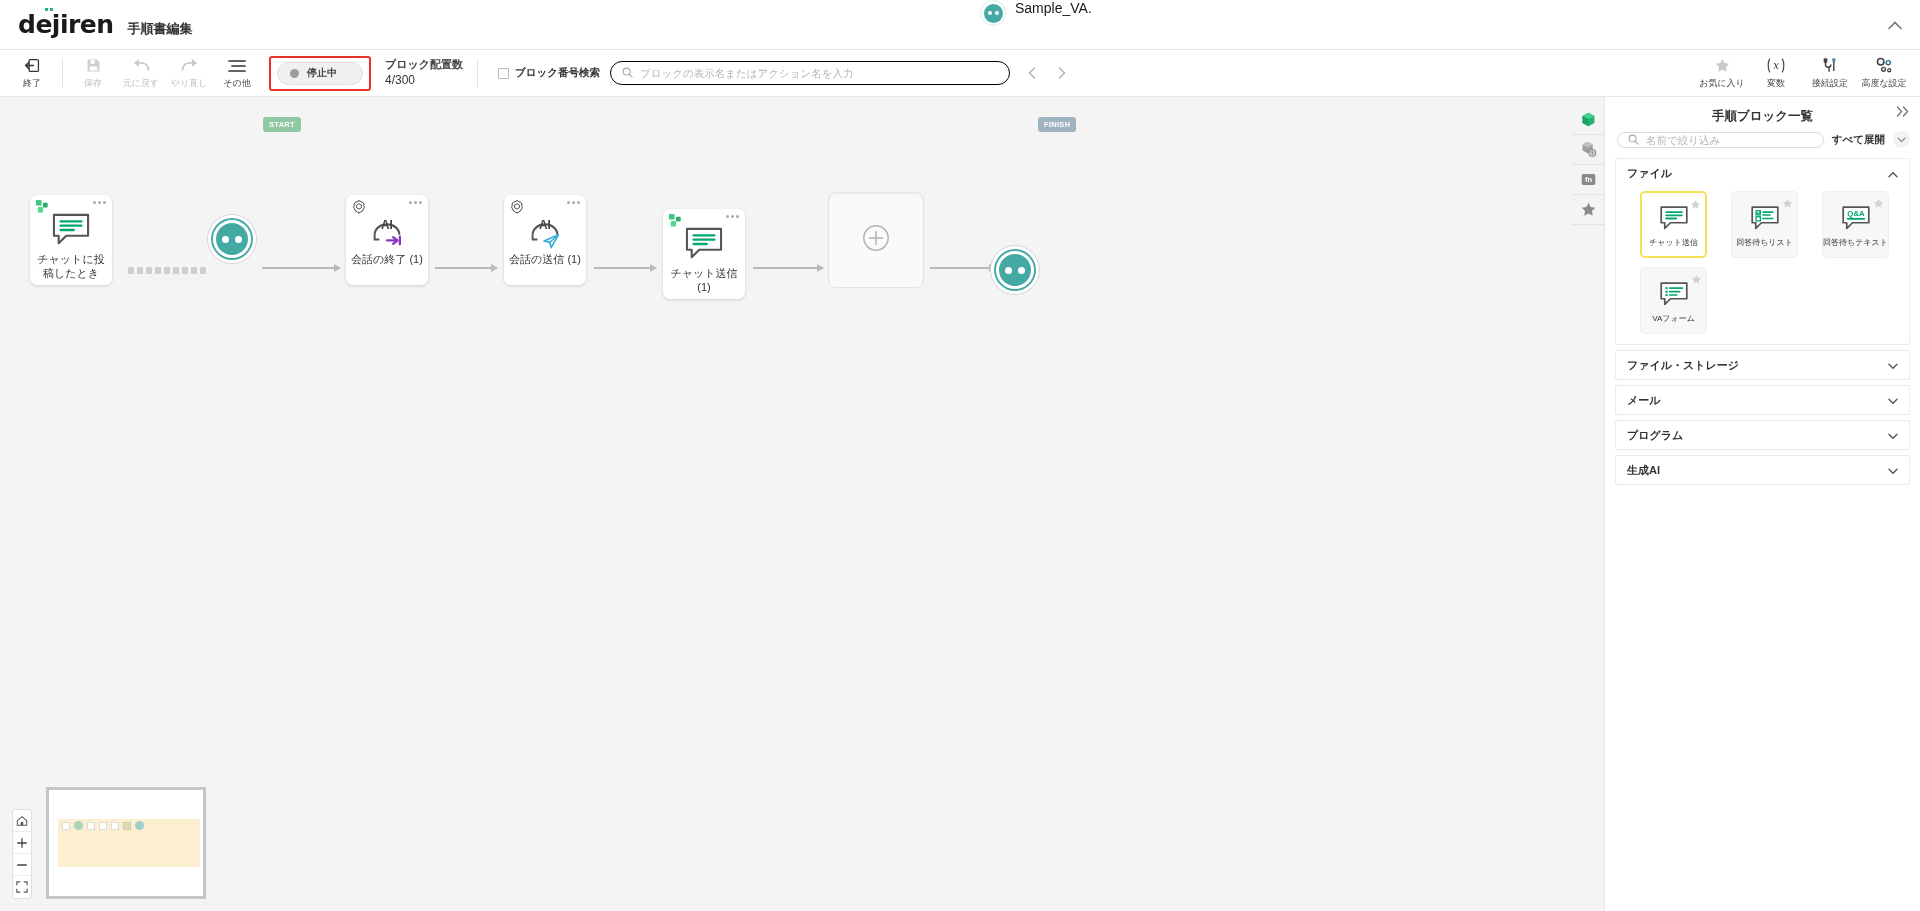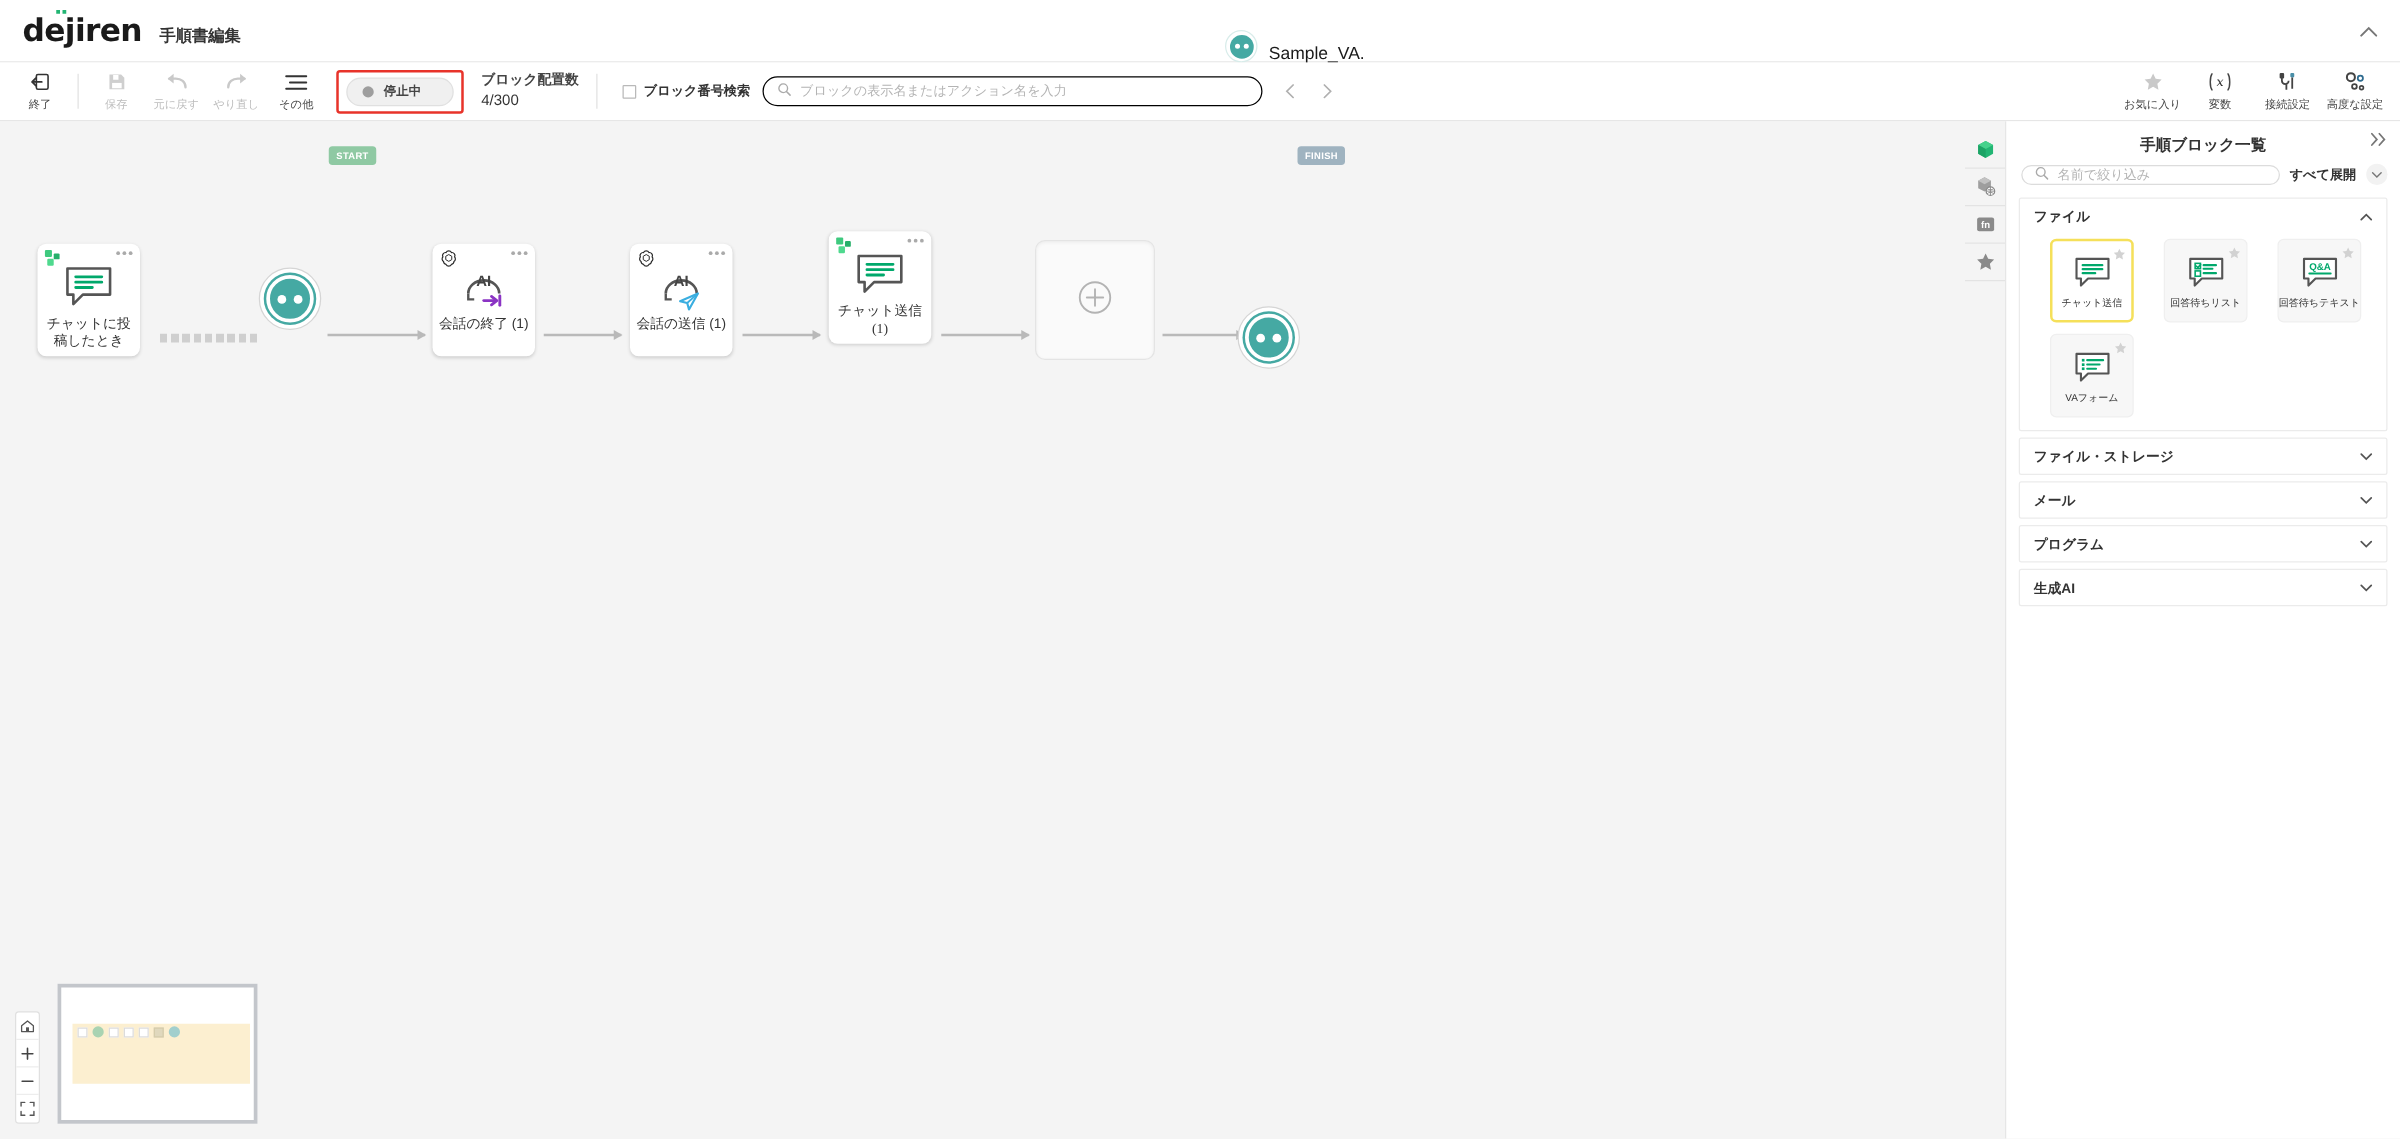--- a/index.html
+++ b/index.html
@@ -23,21 +23,21 @@
     font-size:25px; font-weight:bold; letter-spacing:-0.5px; color:#1a1a1a;
     position:relative; font-family:"DejaVu Sans","Liberation Sans",sans-serif;
   }
   .logo .dots { position:absolute; top:-2px; left:27px; display:flex; gap:2px; }
   .logo .dots i { width:3px; height:3px; background:#22b573; display:block; }
   .logo .dots i.d2 { background:#22b573; }
   .header-sub { font-size:13px; color:#333; font-weight:bold; }
 
   .header-user {
     position:absolute; left:980px; top:0; height:50px;
-    display:flex; align-items:flex-end; gap:9px;
+    display:flex; align-items:flex-start; gap:9px;
   }
   .avatar-sm {
     width:26px; height:26px; border-radius:50%;
     background:#fff; border:1.5px solid #d8ecea;
     display:flex; align-items:center; justify-content:center;
   }
   .avatar-sm .inner {
     width:19px; height:19px; border-radius:50%; background:#45a9a3;
     display:flex; align-items:center; justify-content:center; gap:3px;
   }
@@ -508,21 +508,21 @@
           <text x="22" y="20" font-size="12.5" font-weight="bold" font-family="Liberation Sans, sans-serif" fill="#444" text-anchor="middle">AI</text>
           <path d="M36 26L21 32.5l6 1.5 1.5 5.5z" stroke="#3aaee0" stroke-width="1.8" fill="#fff" stroke-linejoin="round"></path>
           <path d="M36 26l-9 8" stroke="#3aaee0" stroke-width="1.5" fill="none"></path>
         </svg>
       </span>
       <span class="nlabel">会話の送信 (1)</span>
     </div>
 
     <div class="conn" style="left:594px; top:170px; width:62px;"></div>
 
-    <div class="node" style="left:663px; top:88px;font-family:Liberation Serif, serif;">
+    <div class="node" style="left:663px; top:112px;">
       <span class="corner-logo">
         <svg width="15" height="15" viewBox="0 0 16 16">
             <rect x="1" y="1" width="6" height="6" rx="1" fill="#3ec97e"></rect>
             <rect x="8.5" y="4" width="5" height="5" rx="1" fill="#26b06a"></rect>
             <rect x="3" y="8.5" width="5.5" height="6" rx="1" fill="#4fd98e"></rect>
           </svg>
       </span>
       <span class="dots3">
           <i></i>
           <i></i>

